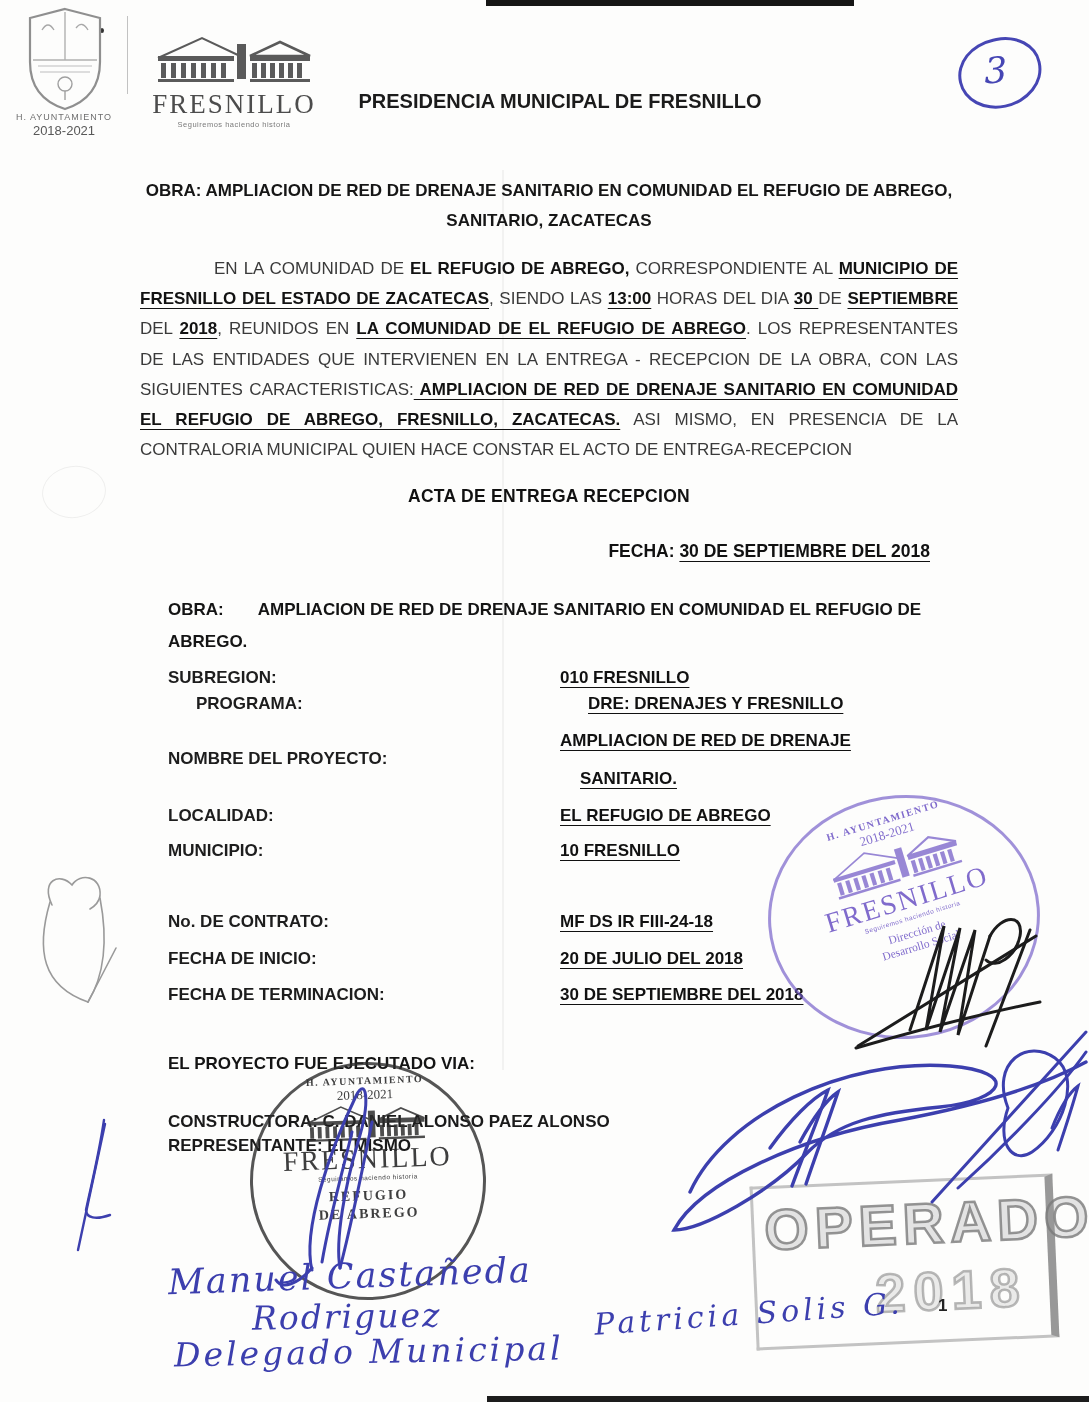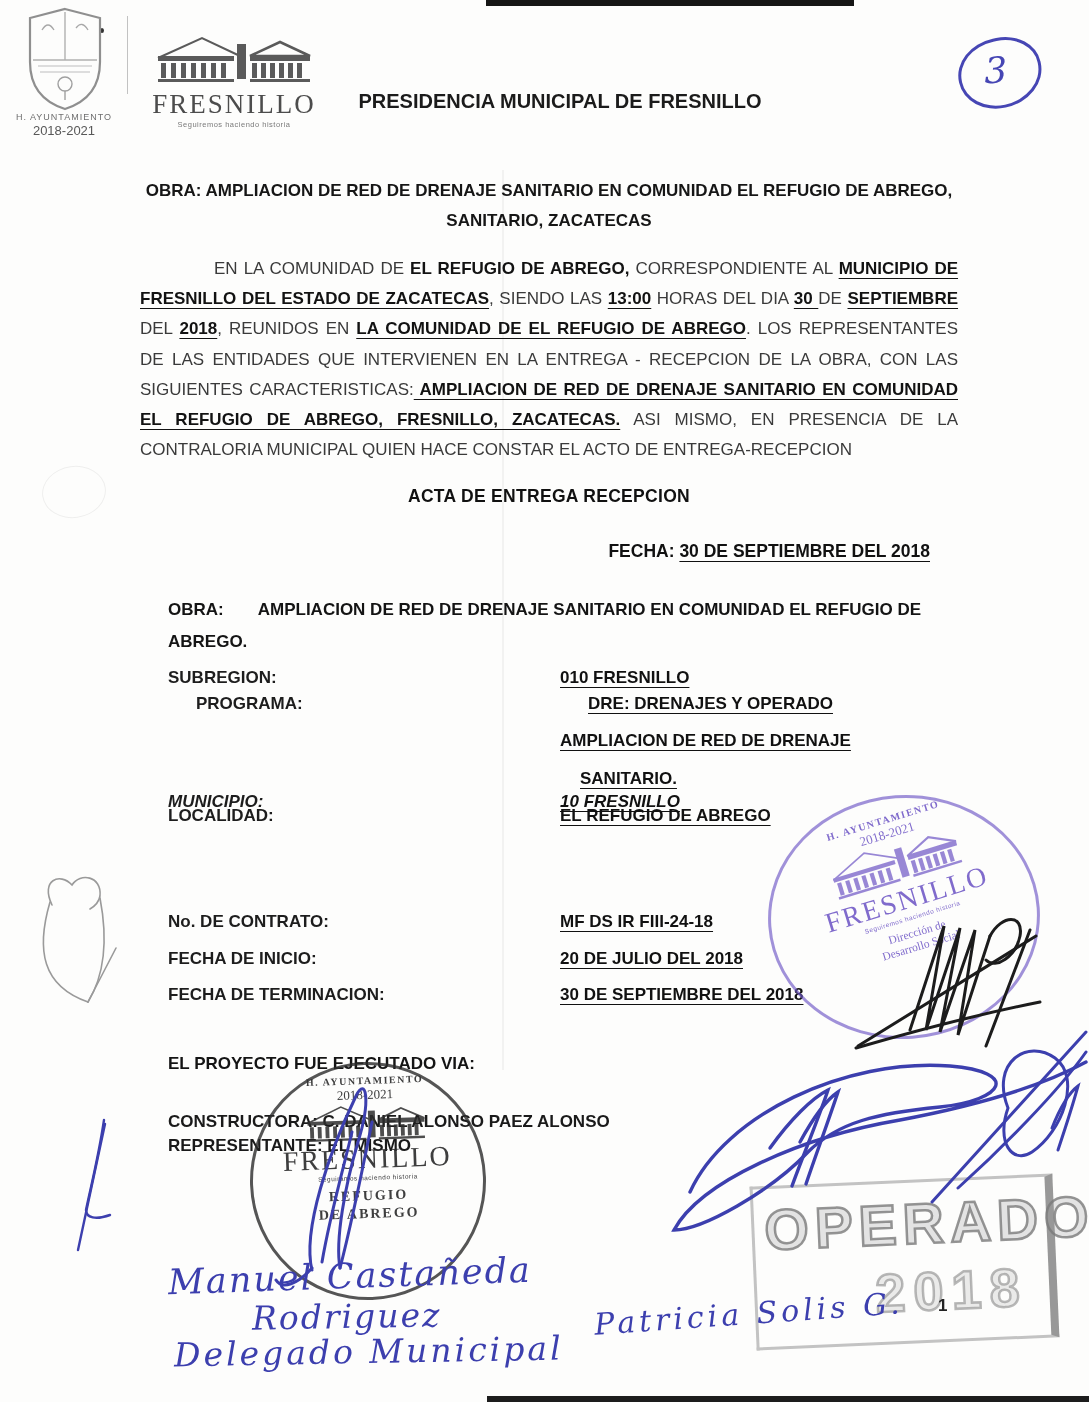--- a/index.html
+++ b/index.html
@@ -48,21 +48,21 @@
   .obra2-l1 .gap{display:inline-block; width:34px;}
   .obra2-l2{left:168px; top:632px; font-weight:700; font-size:17px; color:#141414;}
   .frow{left:168px; width:800px; font-size:17px;}
   .flabel{font-weight:700; color:#1d1d1d;}
   .fvalue{position:absolute; left:392px; top:0; font-weight:700; color:#111;
           text-decoration:underline; text-underline-offset:4px; white-space:nowrap;}
   .r-subregion{top:656px;margin-top:12px;} .r-programa{top:694px;margin-left:28px;}
   .v-proy1{left:560px; top:731px;} .r-proylabel{top:749px;} .v-proy2{left:560px; top:769px;margin-left:20px;}
   .vfree{position:absolute; font-size:17px; font-weight:700; color:#111;
          text-decoration:underline; text-underline-offset:4px; white-space:nowrap;}
-  .r-localidad{top:806px;} .r-municipio{top:792px;font-style:italic;} .r-modalidad{top:877px;}
+  .r-localidad{top:806px;} .r-municipio{top:841px;} .r-modalidad{top:877px;}
   .r-contrato{top:912px;} .r-inicio{top:949px;} .r-terminacion{top:985px;}
   .exec-via{left:168px; top:1054px; font-weight:700; font-size:17px; color:#141414;}
   .constructora{left:168px; top:1112px; font-weight:700; font-size:17px; color:#1a1a1a;}
   .representante{left:168px; top:1136px; font-weight:700; font-size:17px; color:#1a1a1a;}
   
   .stamp{border-radius:50%; display:flex; flex-direction:column; align-items:center;
          justify-content:flex-start; text-align:center;}
   .stamp-purple{left:768px; top:795px; width:266px; height:238px; border:3px solid rgba(111,87,198,.65);
                 color:#6f57c6; transform:rotate(-4deg); z-index:20;}
   .stamp-purple .inner{transform:rotate(-13deg); margin-top:14px; opacity:.88;}
@@ -168,23 +168,26 @@
 
   <div class="abs obra2-l1"><span>OBRA:</span><span class="gap"></span><span>AMPLIACION DE RED DE DRENAJE SANITARIO EN COMUNIDAD EL REFUGIO DE</span></div>
   <div class="abs obra2-l2">ABREGO.</div>
 
   <div class="abs frow r-subregion">
     <span class="flabel">SUBREGION:</span>
     <span class="fvalue">010 FRESNILLO</span>
   </div>
   <div class="abs frow r-programa">
     <span class="flabel">PROGRAMA:</span>
-    <span class="fvalue">DRE: DRENAJES Y OPERADO</span>
+    <span class="fvalue">DRE: DRENAJES Y FRESNILLO</span>
   </div>
   <div class="abs vfree v-proy1">AMPLIACION DE RED DE DRENAJE</div>
+  <div class="abs frow r-proylabel">
+    <span class="flabel">NOMBRE DEL PROYECTO:</span>
+  </div>
   <div class="abs vfree v-proy2">SANITARIO.</div>
   <div class="abs frow r-localidad">
     <span class="flabel">LOCALIDAD:</span>
     <span class="fvalue">EL REFUGIO DE ABREGO</span>
   </div>
   <div class="abs frow r-municipio">
     <span class="flabel">MUNICIPIO:</span>
     <span class="fvalue">10 FRESNILLO</span>
   </div>
   <div class="abs frow r-contrato">

